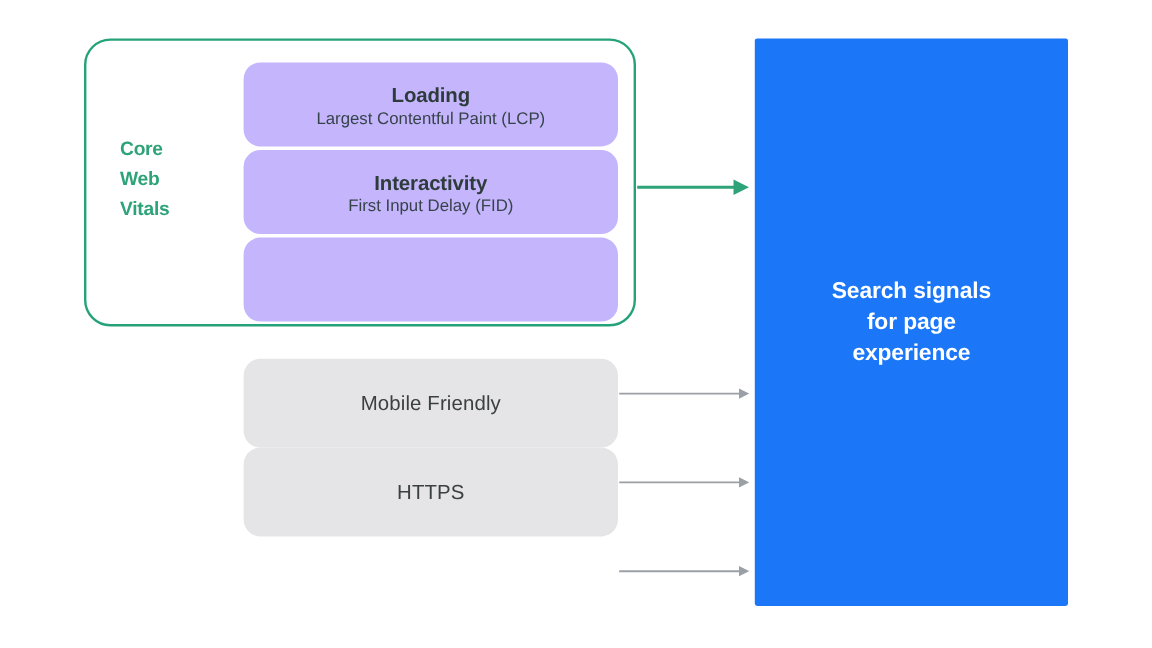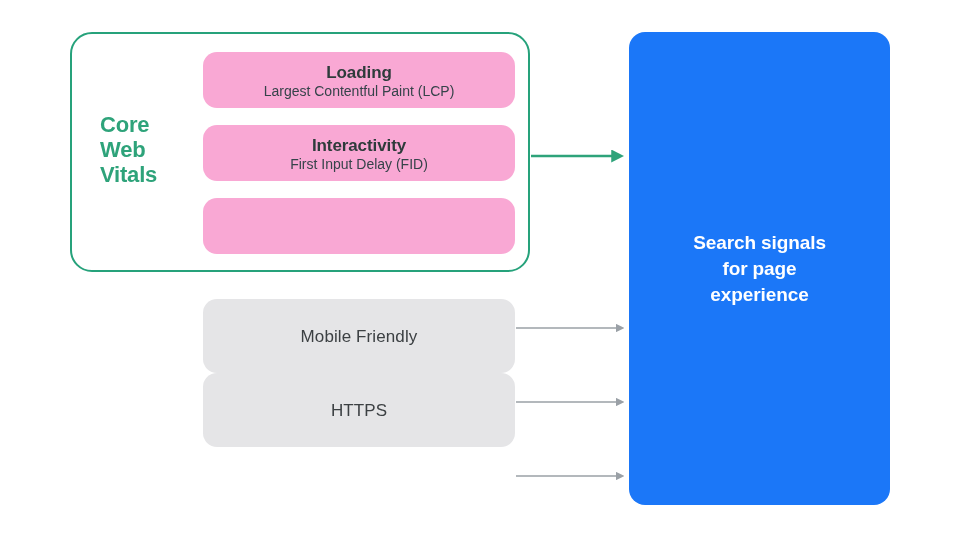--- a/index.html
+++ b/index.html
@@ -32,43 +32,43 @@
     border: 2px solid #26A27B;
     border-radius: 22px;
     background: #ffffff;
   }
   .cwv-label {
     position: absolute;
     left: 100px;
     top: 112px;
     width: 96px;
     color: #2EA37A;
-    font-size: 22px;
+    font-size: 16px;
     font-weight: bold;
     line-height: 25px;
     letter-spacing: -0.2px;
   }
   .cwv-label .ln { display: block; }
 
   
   .pill {
     position: absolute;
     left: 203px;
     width: 312px;
     box-sizing: border-box;
     border-radius: 14px;
     display: flex;
     flex-direction: column;
     align-items: center;
     justify-content: center;
     text-align: center;
   }
   .pill-green {
-    background: #f9a8d4;
-    height: 56px;
+    background: #c4b5fd;
+    height: 70px;
   }
   .pill-gray {
     background: #E5E5E7;
     height: 74px;
   }
   .pill-title {
     font-size: 17px;
     font-weight: bold;
     color: #2E3B3B;
     letter-spacing: -0.1px;
@@ -96,21 +96,21 @@
   #pill-interstitials { top: 447px; }
 
   
   .blue-panel {
     position: absolute;
     left: 629px;
     top: 32px;
     width: 261px;
     height: 473px;
     background: #1B77F8;
-    border-radius: 16px;
+    border-radius: 2px;
     display: flex;
     align-items: center;
     justify-content: center;
   }
   .blue-panel-text {
     color: #ffffff;
     font-size: 19px;
     font-weight: bold;
     line-height: 26px;
     text-align: center;

